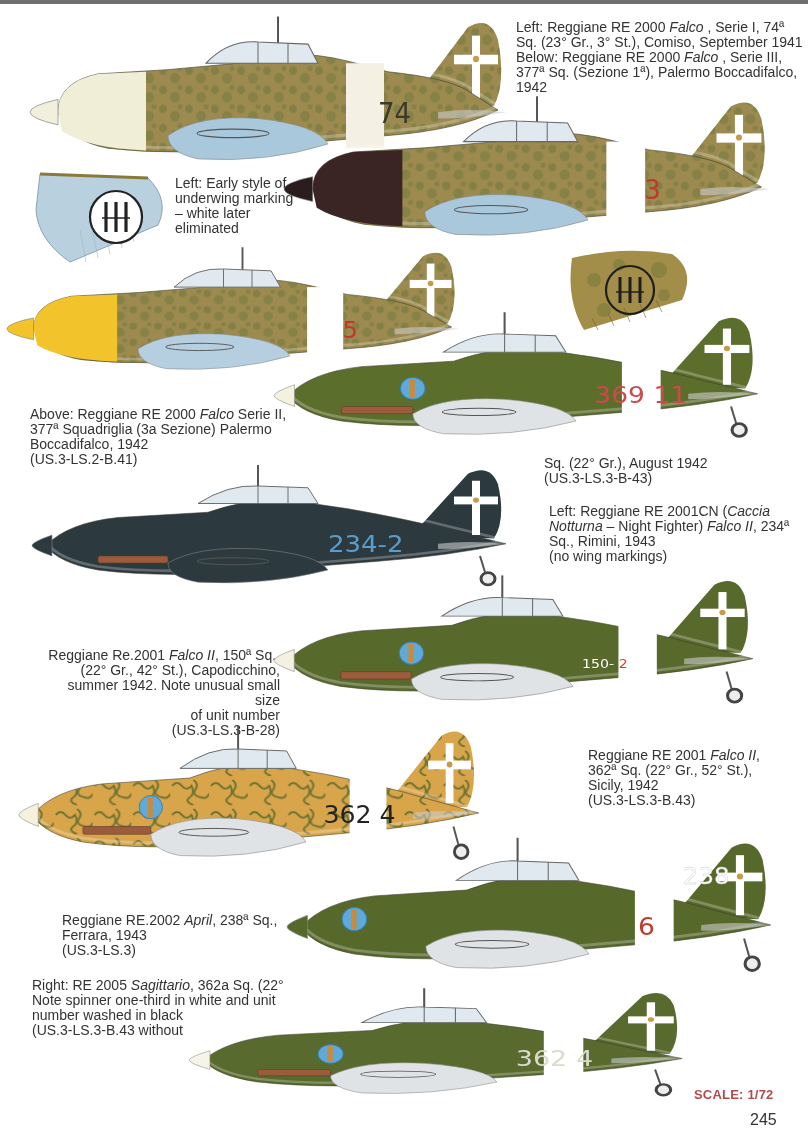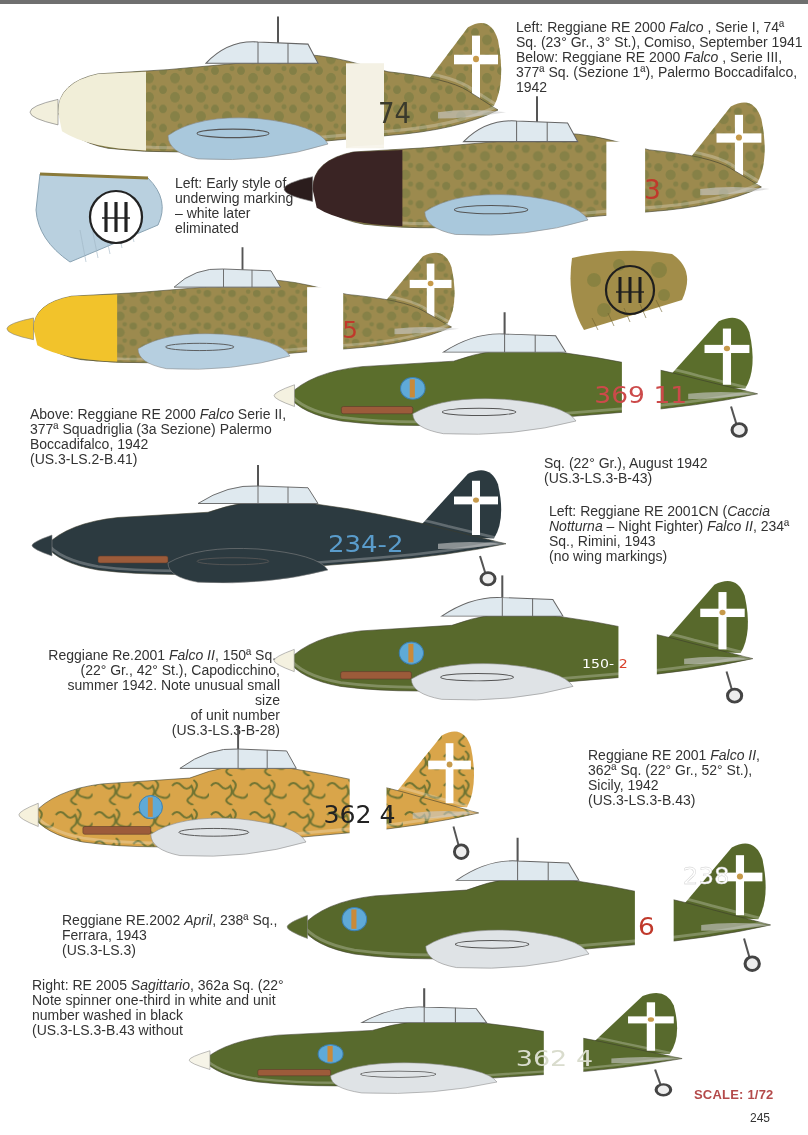--- a/index.html
+++ b/index.html
@@ -5,21 +5,21 @@
   html,body{margin:0;padding:0;background:#fff;}
   body{width:808px;height:1135px;position:relative;overflow:hidden;font-family:"Liberation Sans",sans-serif;color:#2a2a2a;}
   .topline{position:absolute;left:0;top:0;width:808px;height:4px;background:#6f6f6f;}
   .caption{position:absolute;font-size:14px;line-height:15px;color:#333;}
   .caption i{font-style:italic;}
   .caption span{display:block;}
   .plane{position:absolute;}
   .plane svg{display:block;overflow:visible;}
   .wingdetail{position:absolute;}
   .scale{position:absolute;left:694px;top:1087px;font-weight:bold;font-size:13px;color:#b44a4a;letter-spacing:0.2px;}
-  .pageno{position:absolute;left:750px;top:1111px;font-size:12px;color:#333;}
+  .pageno{position:absolute;left:750px;top:1111px;font-size:16px;color:#333;}
   .num{font-family:"DejaVu Sans",sans-serif;}
 </style>
 </head>
 <body>
 
 <div class="topline"></div>
 
 <div class="caption" style="left:516px;top:20px;width:290px;">
     <span>Left: Reggiane RE 2000 <i>Falco</i> , Serie I, 74ª</span>
     <span>Sq. (23° Gr., 3° St.), Comiso, September 1941</span>

